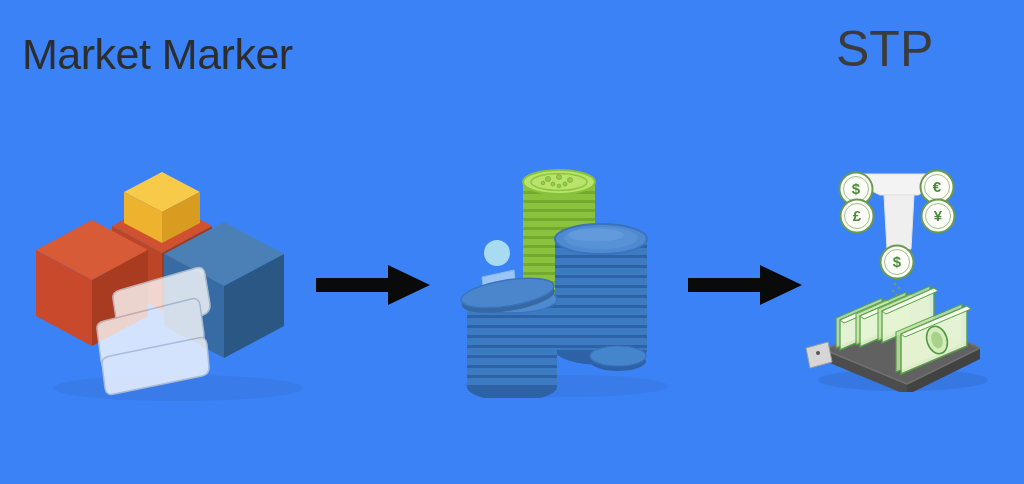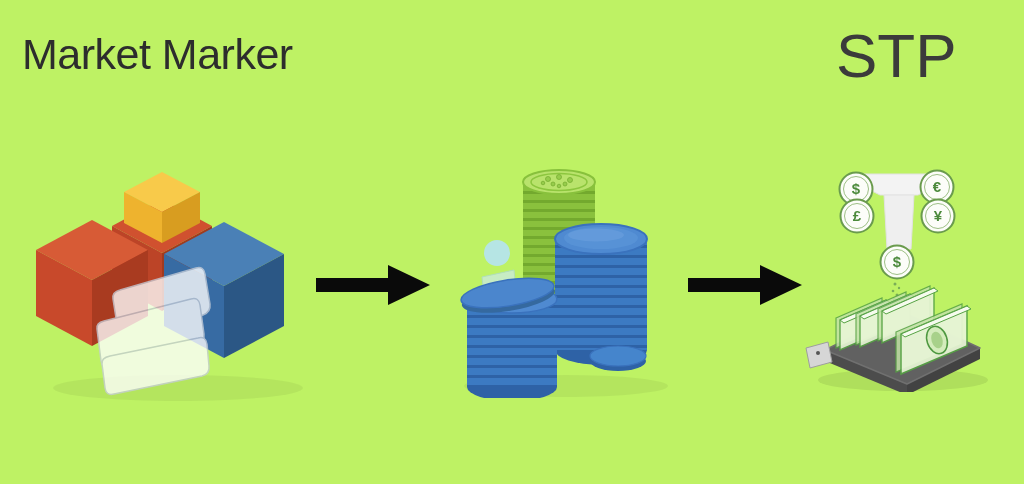--- a/index.html
+++ b/index.html
@@ -1,32 +1,32 @@
 <!DOCTYPE html>
 <html><head>
 <meta charset="utf-8">
 <style>
   html, body { margin: 0; padding: 0; background: #ffffff; }
   .canvas {
     position: relative;
     width: 1024px;
     height: 484px;
-    background: #bef264;
+    background: #3b82f6;
     overflow: hidden;
     font-family: "Liberation Sans", sans-serif;
   }
   .section { position: absolute; top: 0; height: 484px; }
   #sec-mm  { left: 0;   width: 330px; }
   #sec-ecn { left: 440px; width: 245px; }
   #sec-stp { left: 790px; width: 234px; }
 
   .label { position: absolute; white-space: nowrap; font-weight: 400; }
   .label-mm  { left: 22px; top: 30px; font-size: 43px; color: #2d2d2d; letter-spacing: -0.5px; }
   .label-ecn { left: 45px; top: 18px; font-size: 66px; color: #3b3b3b; }
-  .label-stp { left: 46px; top: 20px; font-size: 62px; color: #3b3b3b; }
+  .label-stp { left: 46px; top: 20px; font-size: 50px; color: #3b3b3b; }
 
   .illus { position: absolute; }
   .illus-cubes { left: 28px; top: 158px; }
   .illus-coins { left: 8px;  top: 158px; }
   .illus-stp   { left: 8px;  top: 152px; }
 
   .arrow { position: absolute; top: 265px; }
   #arrow-1 { left: 316px; }
   #arrow-2 { left: 688px; }
 </style>

